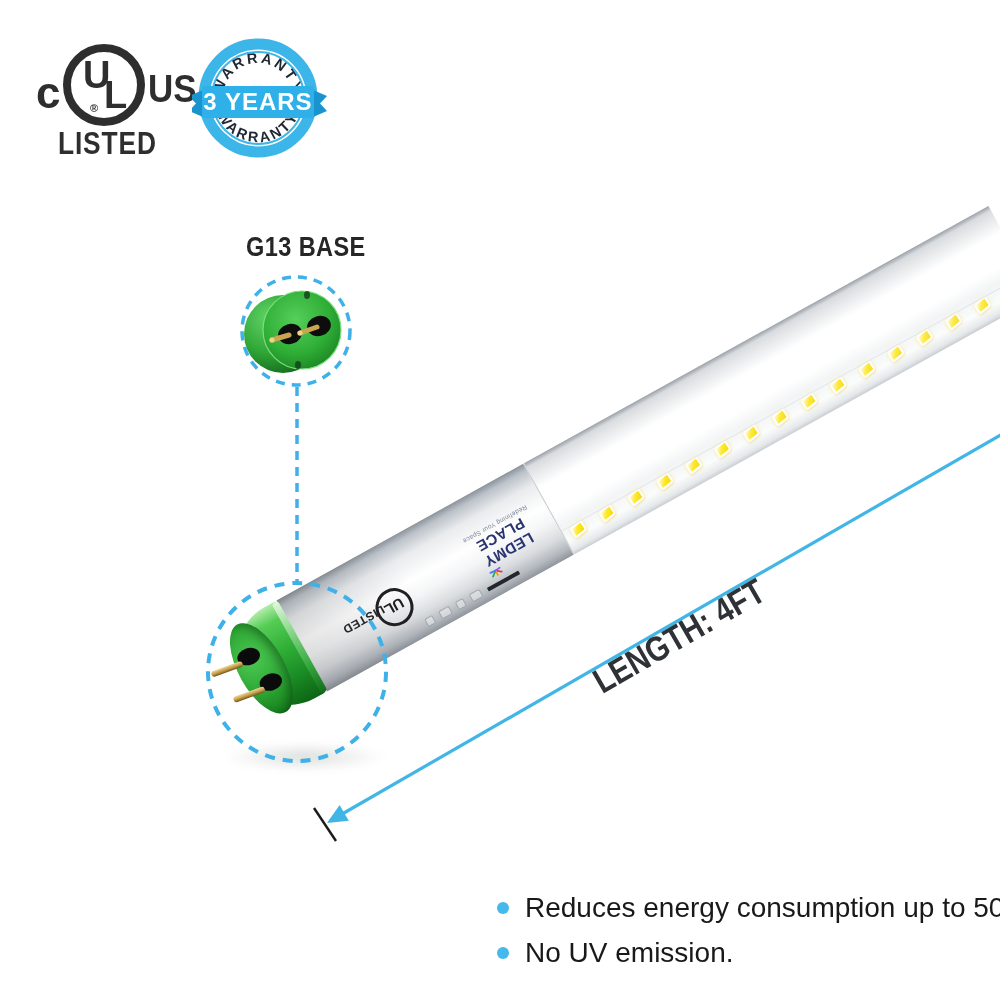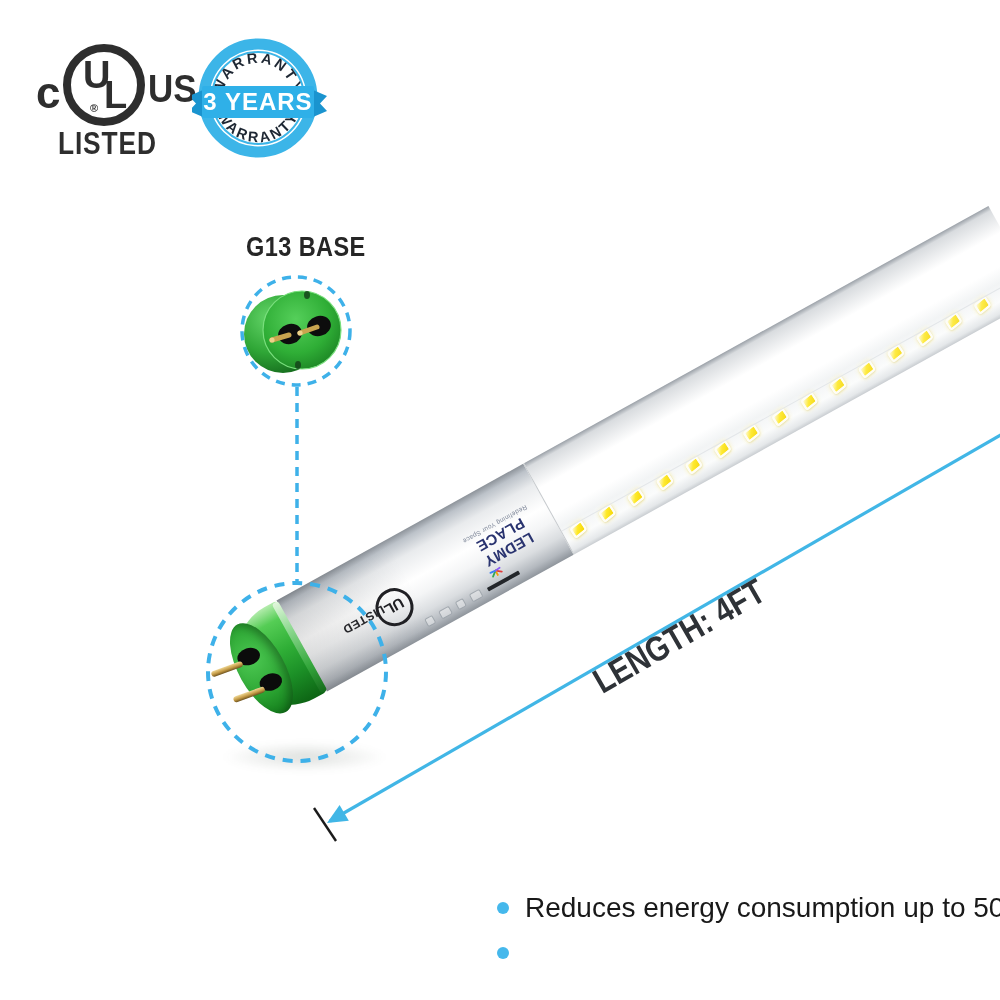--- a/index.html
+++ b/index.html
@@ -217,14 +217,15 @@
 
 <div class="length-label" data-name="length-label">LENGTH: 4FT</div>
 
 <div class="features" data-name="feature-list">
   <div class="feat-row" data-name="feature-item">
     <span class="feat-dot" data-name="bullet-dot-icon"></span>
     <span class="feat-text" data-name="feature-text">Reduces energy consumption up to 50%.</span>
   </div>
   <div class="feat-row" data-name="feature-item">
     <span class="feat-dot" data-name="bullet-dot-icon"></span>
+    <span class="feat-text" data-name="feature-text">No UV emission.</span>
   </div>
 </div>
 
 </body></html>

